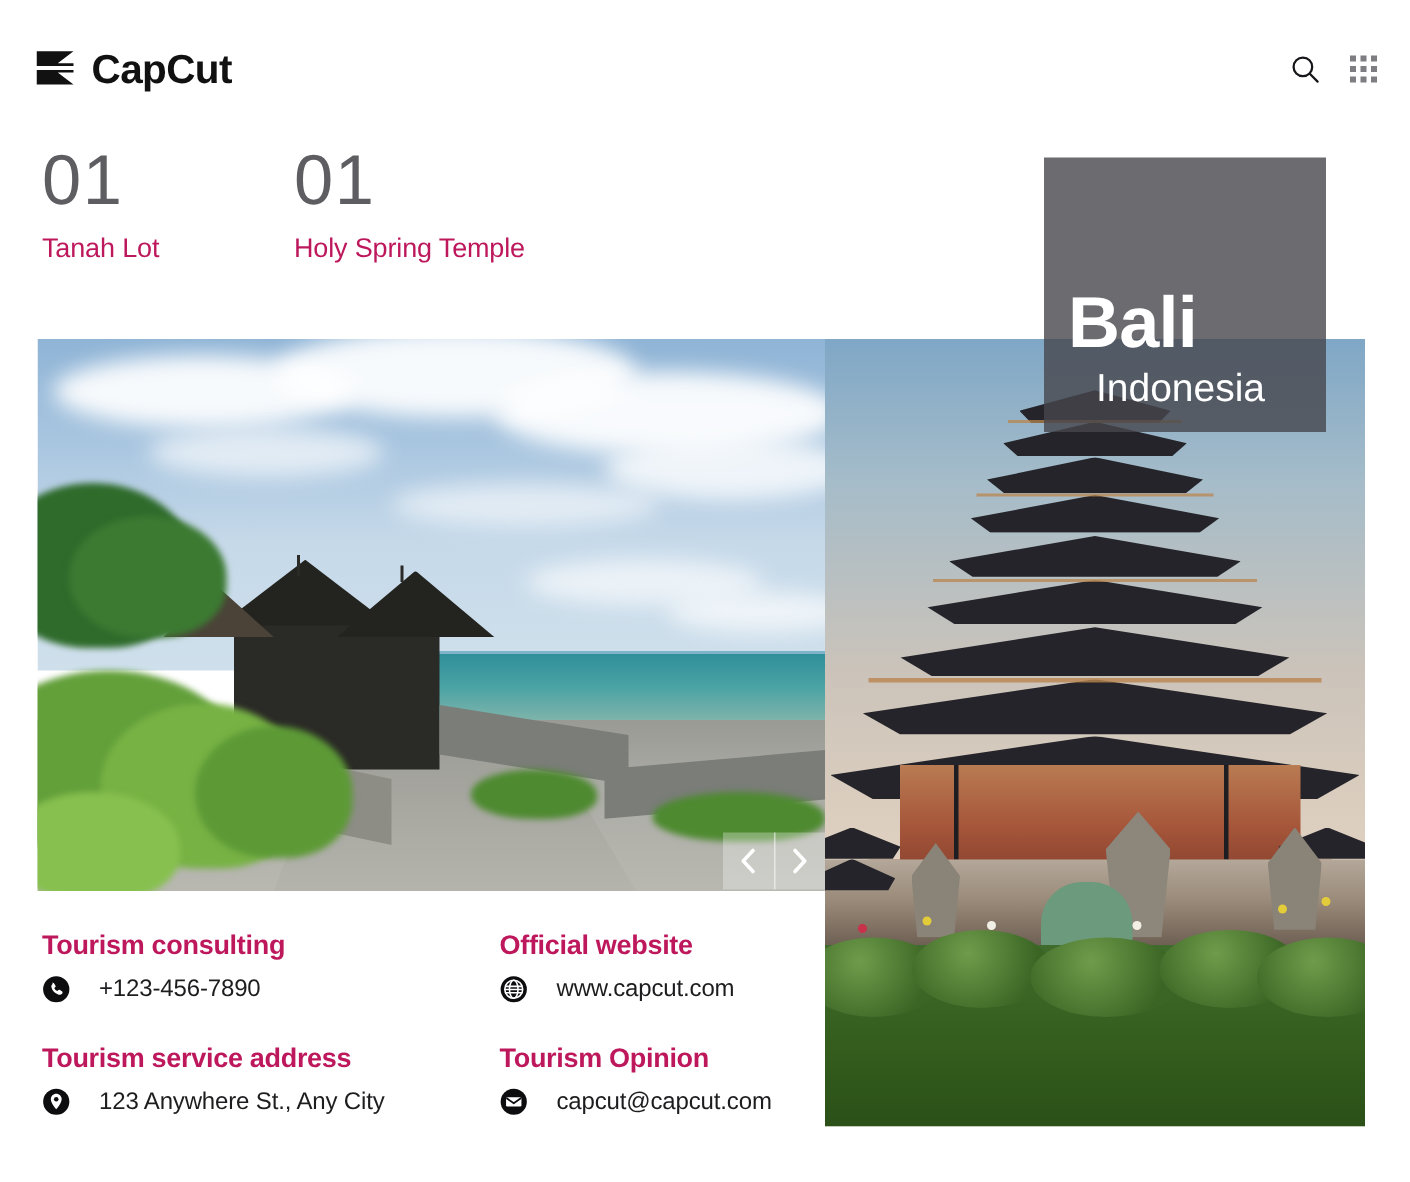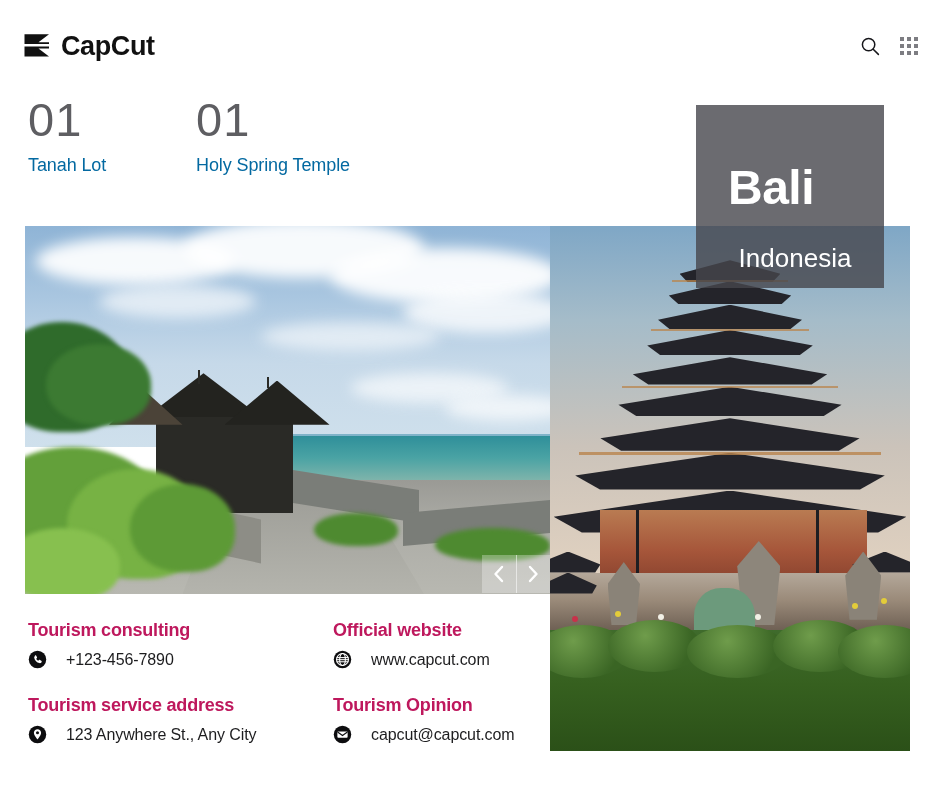--- a/index.html
+++ b/index.html
@@ -33,21 +33,21 @@
   .numbers { position:absolute; left:0; top:96px; width:940px; height:90px; }
   .num-item { position:absolute; top:0; }
   .num-item.i0 { left:28px; }
   .num-item.i1 { left:196px; }
   .num-item.i2 { left:457px; }
   .num-figure {
     font-size:47px; font-weight:300; color:#5e5e62;
     line-height:1; letter-spacing:1px;
   }
   .num-label {
-    margin-top:12px; font-size:18px; font-weight:400; color:#0369a1;
+    margin-top:12px; font-size:18px; font-weight:400; color:#be185d;
     white-space:nowrap; letter-spacing:-0.1px;
   }
 
   
   .photo-left {
     position:absolute; left:25px; top:226px; width:525px; height:368px;
     overflow:hidden;
   }
   .photo-right {
     position:absolute; left:550px; top:226px; width:360px; height:525px;
@@ -104,22 +104,21 @@
   }
   .nav-btn + .nav-btn { border-left:1px solid rgba(255,255,255,.55); }
   .nav-btn svg { display:block; }
 
   
   .bali-card {
     position:absolute; left:696px; top:105px; width:188px; height:183px;
     background:rgba(70,70,76,.80);
     z-index:5; color:#fff;
     display:flex; flex-direction:column; justify-content:flex-end;
-    padding:0 0 14px 16px;
-    gap:28px;
+    padding:0 0 14px 0;
   }
   .bali-title {
     font-size:48px; font-weight:700; line-height:1;
     padding-left:16px; letter-spacing:-0.5px;
   }
   .bali-sub {
     font-size:26px; font-weight:400; line-height:1.15; margin-top:4px;
     text-align:center; padding-right:6px;
   }
 

